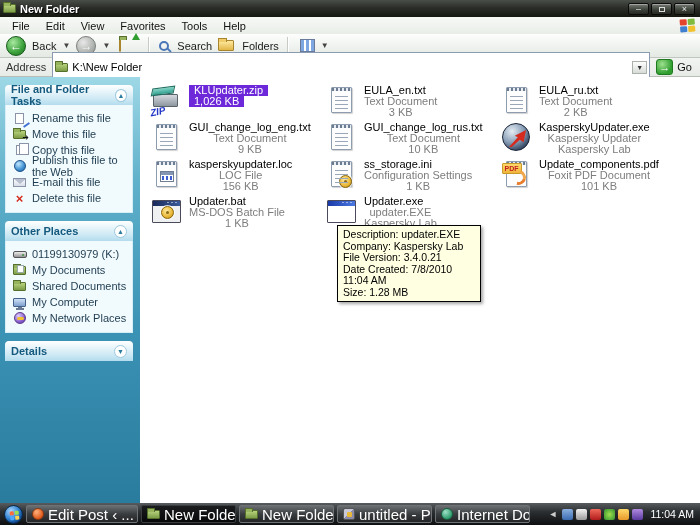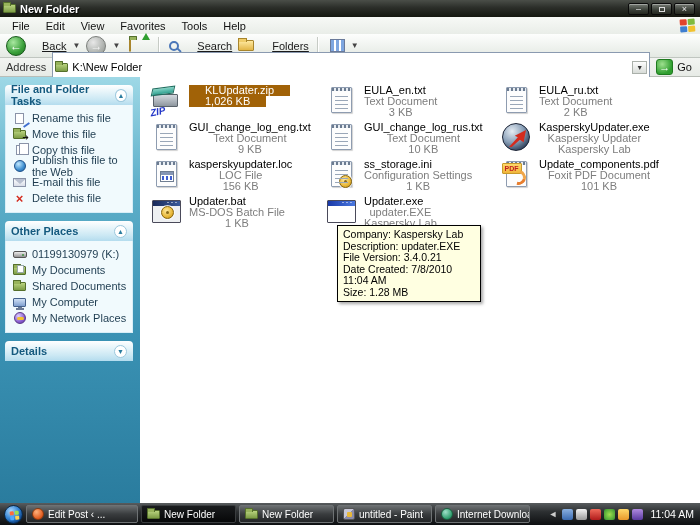--- a/index.html
+++ b/index.html
@@ -35,21 +35,21 @@
   .menu-logo i:nth-child(3){background:#3f7fd0;} .menu-logo i:nth-child(4){background:#f2c22e;}
 
   
   .toolbar { position:absolute; left:0; top:34px; width:700px; height:24px;
     background:linear-gradient(#fdfefd,#e4e9e3); border-bottom:1px solid #c0c6c0;
     display:flex; align-items:center; padding-left:6px; gap:4px; }
   .nav-circle { width:20px; height:20px; border-radius:50%; text-align:center; line-height:18px;
     color:#fff; font-size:12px; font-weight:bold; }
   .back-circle { background:radial-gradient(circle at 35% 30%,#a8e8a0,#3aa03a 60%,#1c6f1c); border:1px solid #17591a; }
   .fwd-circle { background:radial-gradient(circle at 35% 30%,#e8e8e8,#b0b4b0 60%,#8a8e8a); border:1px solid #7a7e7a; color:#f4f4f4; }
-  .tb-label { color:#1a1a1a; margin-left:12px;text-decoration:underline; }
+  .tb-label { color:#1a1a1a; margin-left:2px; }
   .caret { font-size:8px; color:#444; margin:0 2px; }
   .tsep { width:1px; height:18px; background:#c6cbc5; margin:0 4px; box-shadow:1px 0 0 #fff; }
   .up-folder { position:relative; width:18px; height:13px; margin:0 3px; }
   .up-folder .folder { width:16px; height:11px; background:linear-gradient(#ffe9a0,#e2b647); border-color:#a8852c; }
   .up-folder .up-arr { position:absolute; right:-3px; top:-6px; width:0; height:0;
     border-left:4px solid transparent; border-right:4px solid transparent; border-bottom:7px solid #2f9e2f; }
   .magnifier { width:10px; height:10px; border:2px solid #4a76b8; border-radius:50%; position:relative; margin:0 2px; }
   .magnifier::after { content:""; position:absolute; width:6px; height:2px; background:#4a76b8;
     transform:rotate(45deg); right:-5px; bottom:-2px; border-radius:1px; }
   .folders-ic { width:16px; height:11px; background:linear-gradient(#ffe9a0,#e2b647); border:1px solid #a8852c; border-radius:1px; position:relative; margin:0 2px;}
@@ -110,21 +110,21 @@
 
   
   .content { position:absolute; left:140px; top:0; width:560px; height:426px; background:#fff; }
   .tiles { position:absolute; left:8px; top:7px; display:grid;
     grid-template-columns:175px 175px 175px; grid-auto-rows:37px; }
   .tile { display:flex; align-items:flex-start; gap:5px; cursor:default; }
   .fi { width:36px; flex:0 0 36px; height:32px; position:relative; display:flex; align-items:center; justify-content:center; }
   .ftext { padding-top:1px; line-height:11px; }
   .fname { color:#000; }
   .fsub { color:#7d7d7d;text-align:center; }
-  .hl { background:#a16207; color:#fff; display:inline-block; padding:0 16px; }
+  .hl { background:#6d28d9; color:#fff; display:inline-block; padding:0 5px; }
 
   
   .pg { width:21px; height:26px; background:#fdfdfd; border:1px solid #8e9cb0; border-radius:1px;
     position:relative; box-shadow:1px 1px 1px rgba(0,0,0,.18); }
   .pg::before { content:""; position:absolute; left:0; right:0; top:0; height:3px;
     background:repeating-linear-gradient(90deg,#6b7b90 0 2px,#e8edf3 2px 4px); }
   .pg.lines::after { content:""; position:absolute; left:3px; right:3px; top:8px; height:13px;
     background:repeating-linear-gradient(180deg,#9aa7b8 0 1.5px,transparent 1.5px 4px); }
 
   .ic-zip { position:relative; width:32px; height:28px; }
@@ -174,21 +174,21 @@
     display:flex; align-items:center; padding:0 2px; gap:3px; }
   .start-orb { width:19px; height:19px; border-radius:50%; border:1px solid #0a2a4a; margin-left:2px;
     background:radial-gradient(circle at 35% 30%,#a8d8ff,#2f7fd0 50%,#0a3a7a 80%,#06234a); position:relative; flex:0 0 19px; }
   .start-orb .flag { position:absolute; left:5px; top:5px; width:9px; height:9px; display:grid;
     grid-template-columns:4px 4px; grid-template-rows:4px 4px; gap:1px; transform:rotate(-6deg); }
   .start-orb .flag i { border-radius:1px; }
   .start-orb .flag i:nth-child(1){background:#ff6a3a;} .start-orb .flag i:nth-child(2){background:#9fe04f;}
   .start-orb .flag i:nth-child(3){background:#4fa8ff;} .start-orb .flag i:nth-child(4){background:#ffd24f;}
   .task-btn { height:18px; width:95px; border-radius:2px; border:1px solid #6e7274;
     background:linear-gradient(#6a6e70,#3a3d3f 50%,#222426); color:#fff; display:flex; align-items:center;
-    gap:4px; padding:0 5px; font-size:10px; white-space:nowrap; overflow:hidden; }
+    gap:4px; padding:0 5px; font-size:15px; white-space:nowrap; overflow:hidden; }
   .task-btn.wide { width:112px; }
   .task-btn.active { background:linear-gradient(#1a1c1e,#060708); border-color:#3a3d3f; }
   .task-btn .folder { flex:0 0 13px; }
   .tb-ico { width:12px; height:12px; flex:0 0 12px; border-radius:50%; }
   .ico-editpost { background:radial-gradient(circle at 35% 30%,#ffb07a,#e05a1e 70%); border:1px solid #8a3a10; }
   .ico-paint { border-radius:2px; background:linear-gradient(135deg,#c8c8d8 50%,#8a8aa8 50%); border:1px solid #555; position:relative; }
   .ico-paint::after { content:""; position:absolute; left:3px; top:3px; width:5px; height:5px; background:#e8b83a; border-radius:1px; }
   .ico-idm { background:radial-gradient(circle at 35% 30%,#9fe0c8,#2f9e6e 70%); border:1px solid #1a5f3f; }
   .tray { margin-left:auto; display:flex; align-items:center; gap:3px; padding-right:4px; }
   .tray-chev { color:#ccc; font-size:9px; margin-right:2px; }
@@ -493,22 +493,22 @@
           <span class="ftext">
             <div class="fname">Updater.exe</div>
             <div class="fsub">updater.EXE</div>
             <div class="fsub">Kaspersky Lab</div>
           </span>
         </div>
 
       </div>
 
       <div class="tooltip" style="left:197px; top:148px;">
+        <div>Description: updater.EXE</div>
         <div>Company: Kaspersky Lab</div>
-        <div>Description: updater.EXE</div>
         <div>File Version: 3.4.0.21</div>
         <div>Date Created: 7/8/2010 11:04 AM</div>
         <div>Size: 1.28 MB</div>
       </div>
     </div>
 
   </div>
 
   <div class="taskbar">
     <span class="start-orb">

